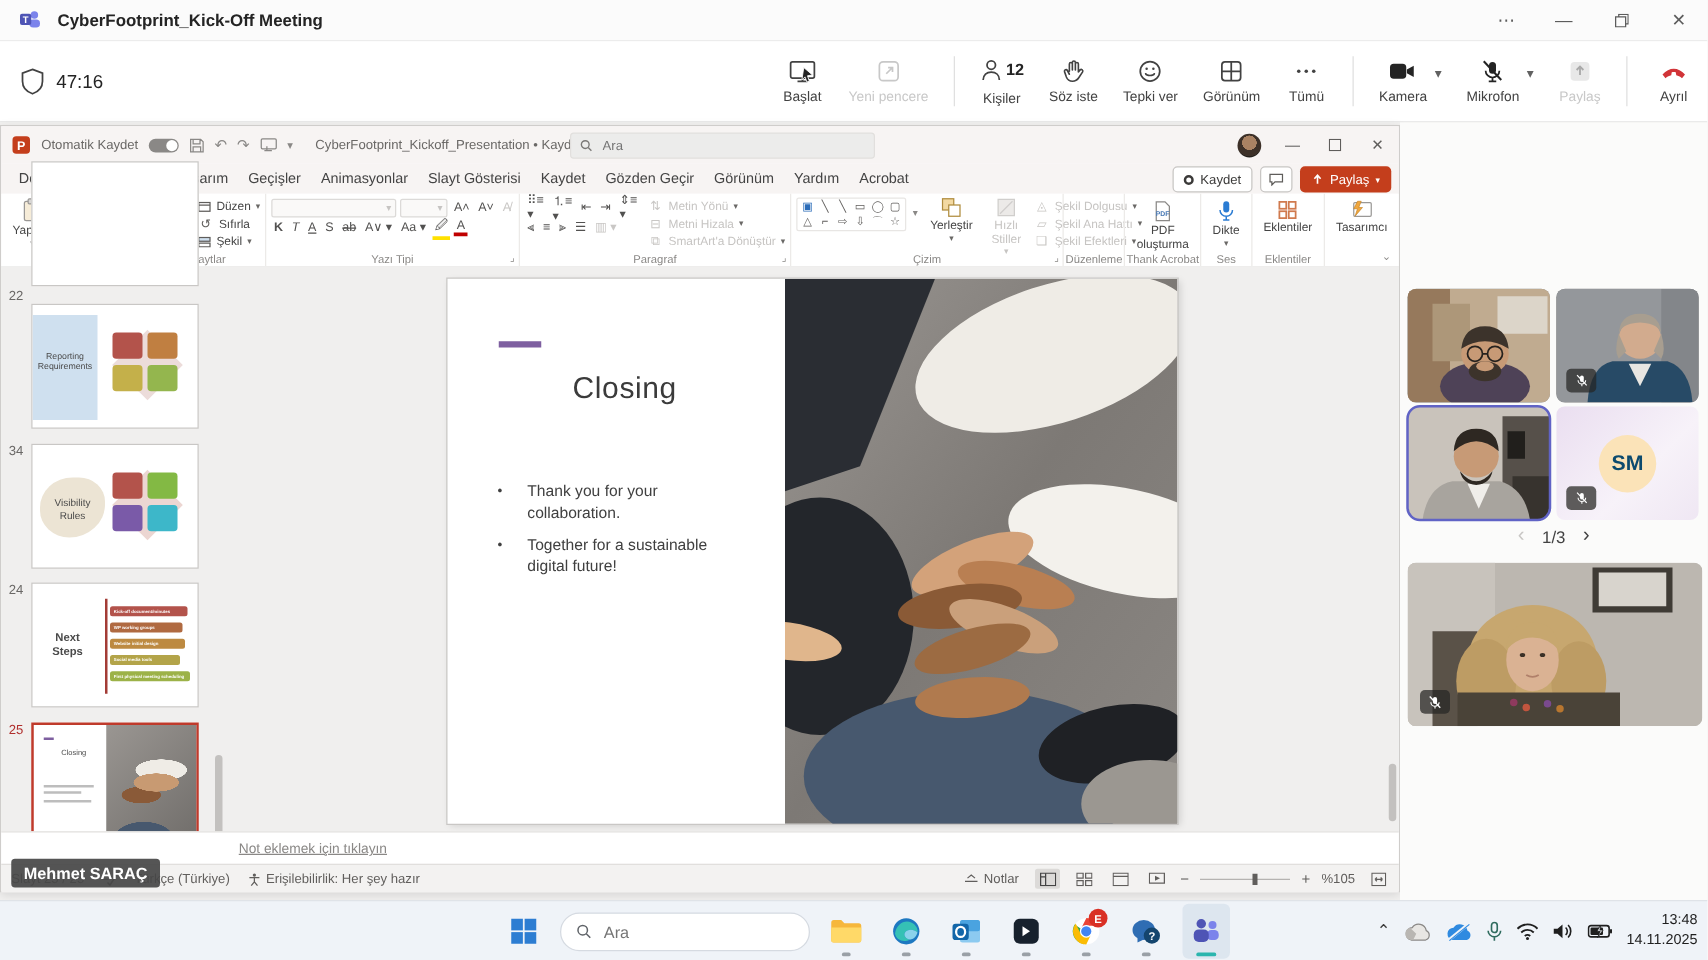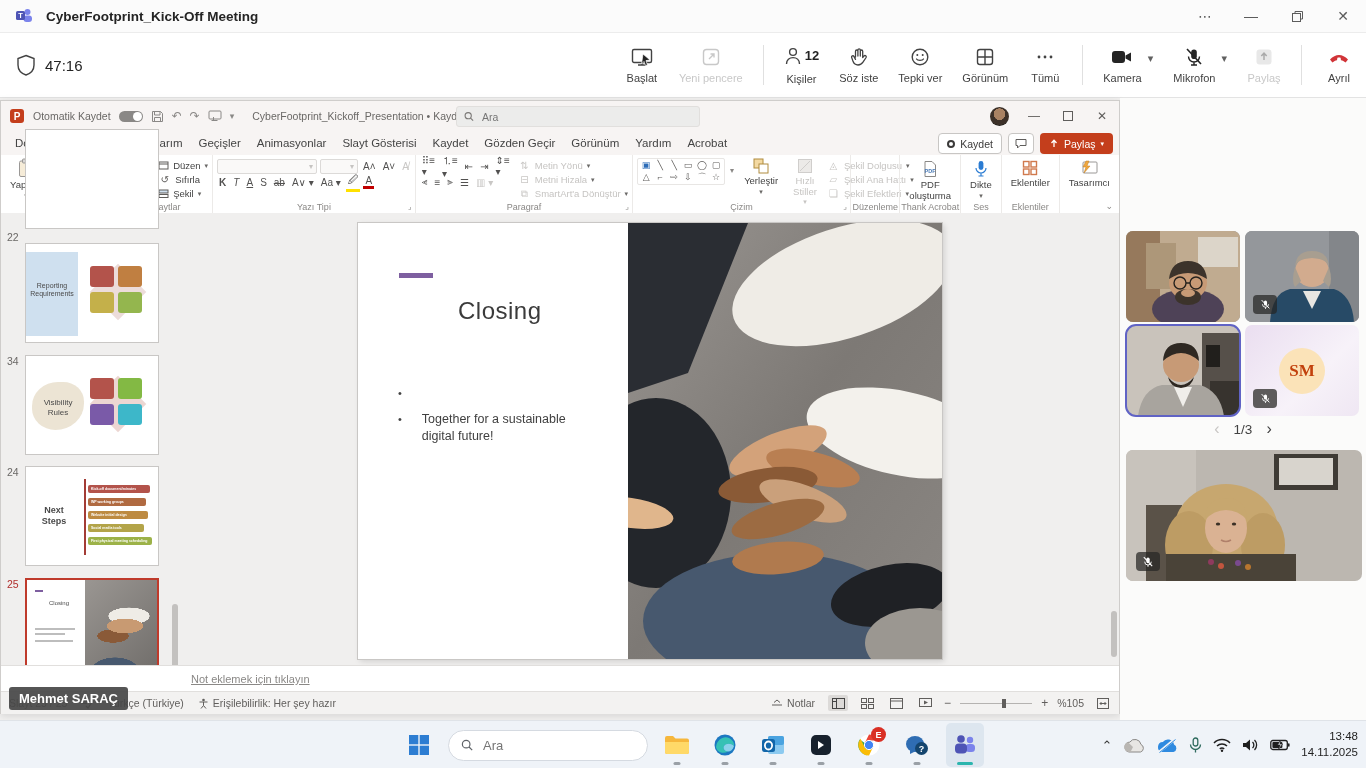--- a/index.html
+++ b/index.html
@@ -133,21 +133,21 @@
 
   
   .people{left:1120px;top:0;width:246px;height:622px;background:#fbfbfa;}
   .vtile{position:absolute;width:114px;height:91px;border-radius:7px;overflow:hidden;background:#888;}
   .vtile.active{outline:2.5px solid #6063c5;outline-offset:-1px;border-radius:10px;}
   .vtile-lg{position:absolute;left:6px;top:352px;width:236px;height:131px;border-radius:7px;overflow:hidden;}
   .mute{position:absolute;width:24px;height:19px;border-radius:4px;background:rgba(38,37,36,.72);
         display:flex;align-items:center;justify-content:center;}
   .sm-bg{width:100%;height:100%;background:linear-gradient(135deg,#eadef0,#f7f2f9 60%,#efe7f3);display:flex;align-items:center;justify-content:center;}
   .sm-circle{width:46px;height:46px;border-radius:50%;background:#fbe3b8;display:flex;align-items:center;justify-content:center;
-             font-size:17px;font-weight:700;color:#c2410c;font-family:Liberation Serif, serif;}
+             font-size:17px;font-weight:700;color:#0c4a6e;}
   .pager{position:absolute;left:0;top:322px;width:246px;display:flex;align-items:center;justify-content:center;gap:14px;}
   .pg-prev{font-size:16px;color:#c8c6c4;}
   .pg-next{font-size:16px;color:#424242;}
   .pg-txt{font-size:13.5px;color:#424242;}
 
   
   .taskbar{left:0;top:720px;width:1366px;height:48px;background:#eff3f8;border-top:1px solid #dfe3e8;}
   .tb-center{position:absolute;left:400px;top:0;height:48px;display:flex;align-items:center;gap:10px;}
   .tb-search{width:200px;height:31px;border-radius:16px;background:#ffffff;border:1px solid #d5dae1;
              display:flex;align-items:center;gap:8px;padding:0 12px;box-sizing:border-box;}
@@ -684,20 +684,21 @@
         <span class="tscroll-arrow">▾</span>
       </div>
 
       <div class="editor">
         <div class="slide">
           <div class="slide-dash"></div>
           <div class="slide-title">Closing</div>
           <div class="bullets">
             <div class="bullet-row">
               <span class="bullet-dot">•</span>
+              <span class="bullet-text">Thank you for your collaboration.</span>
             </div>
             <div class="bullet-row">
               <span class="bullet-dot">•</span>
               <span class="bullet-text">Together for a sustainable digital future!</span>
             </div>
           </div>
           <div class="slide-photo">
             <svg width="314" height="436" viewBox="0 0 314 436">
               <rect width="314" height="436" fill="#85817d"></rect>
               <rect width="314" height="436" fill="url(#g0)"></rect>

